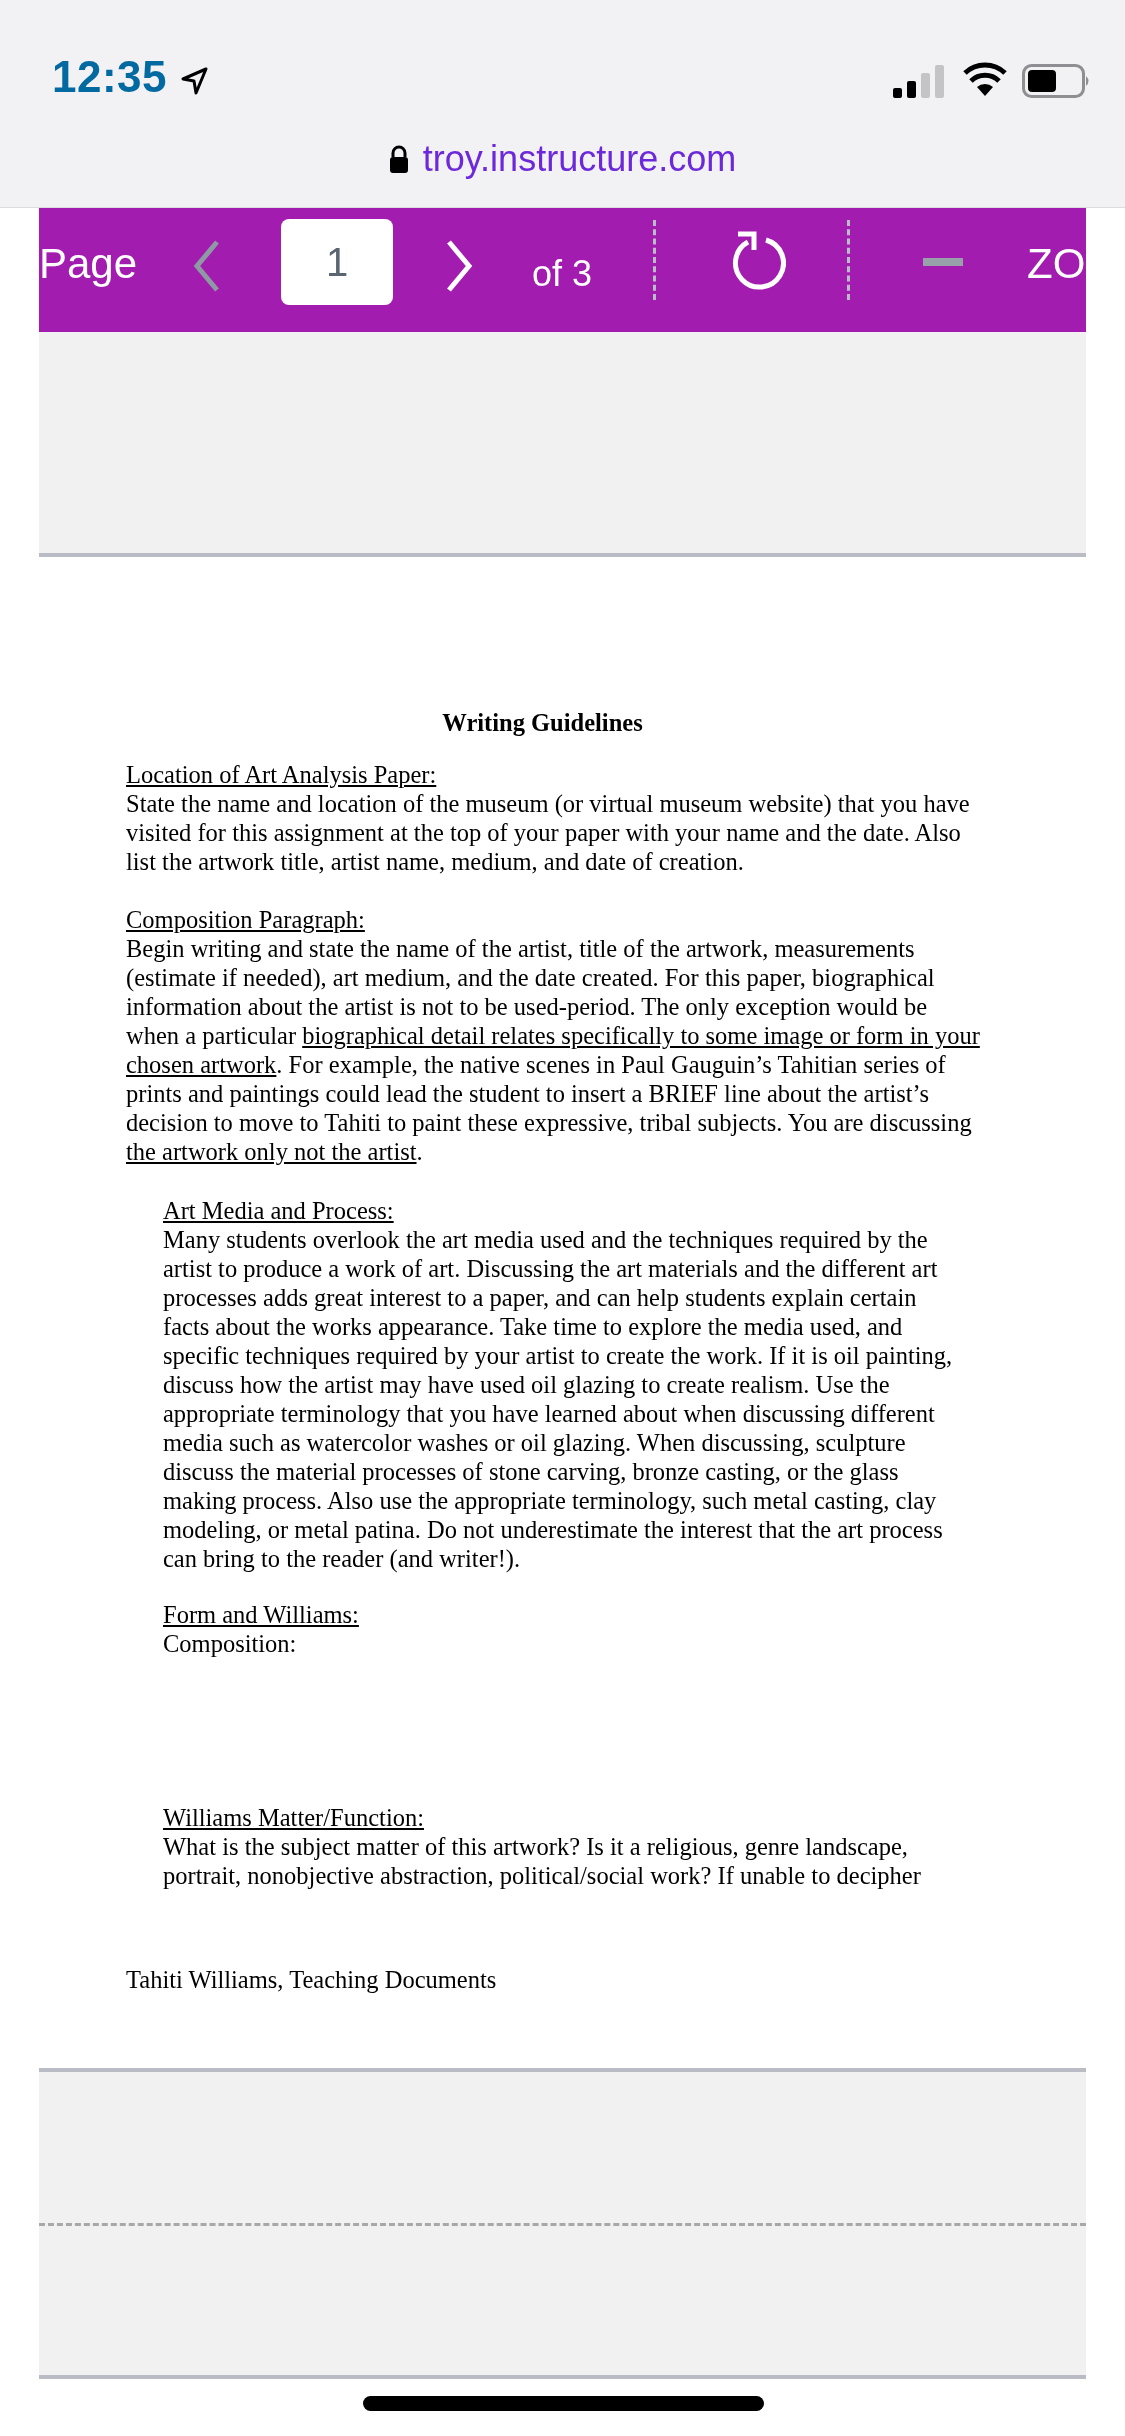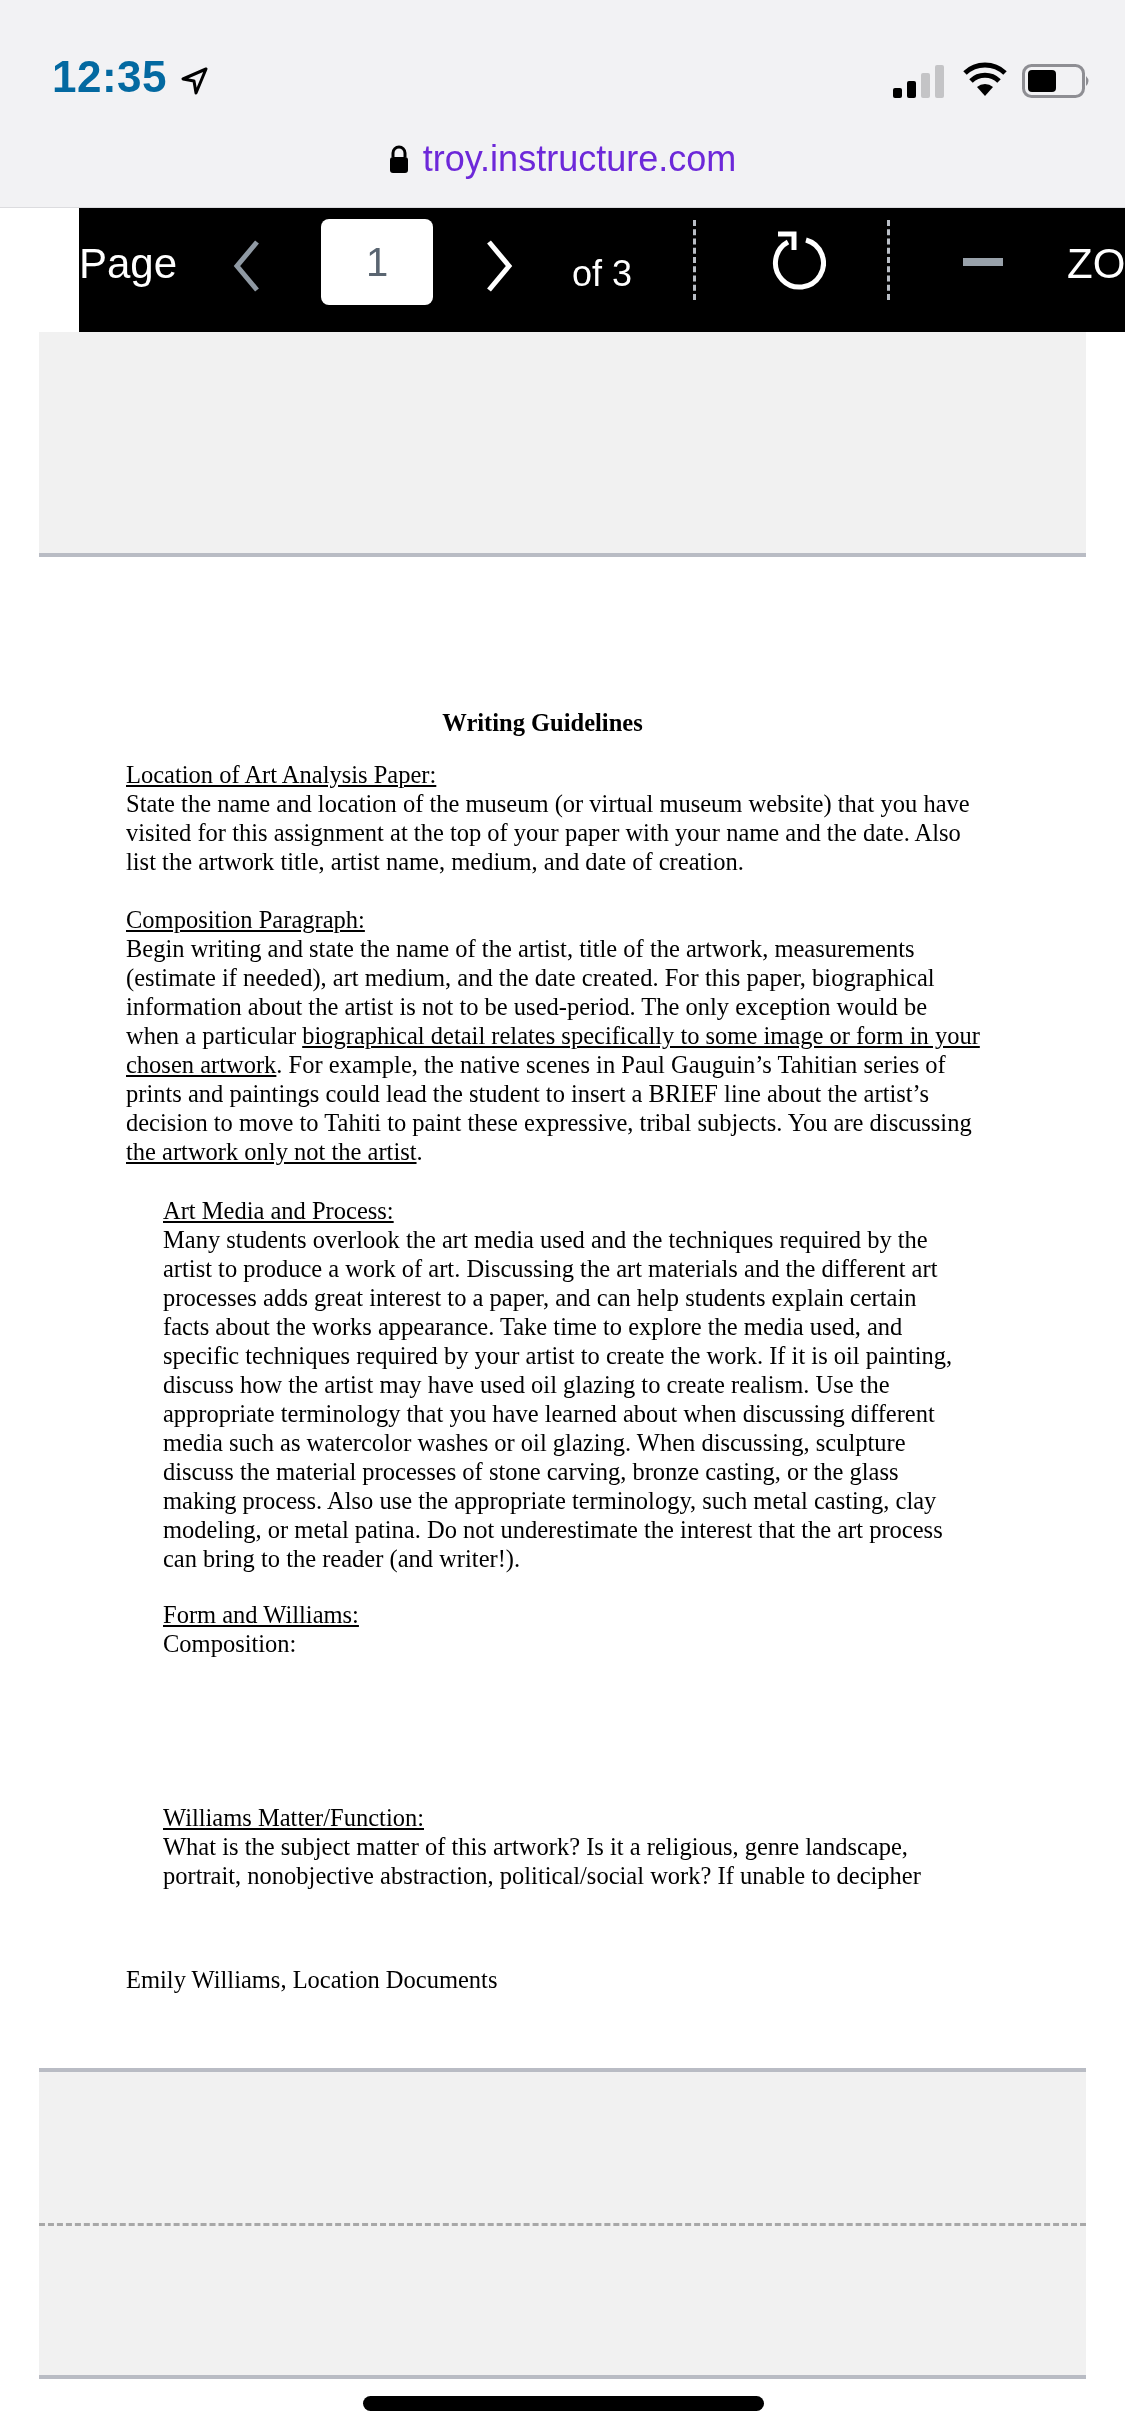--- a/index.html
+++ b/index.html
@@ -24,21 +24,21 @@
   .battery { position:absolute; left:1022px; top:64px; width:70px; height:34px; }
   .url {
     position:absolute; left:0; top:136px; width:1125px; text-align:center;
     font-size:36px; color:#6d28d9; line-height:46px;
   }
   .url .lock { display:inline-block; width:20px; height:30px; vertical-align:-3px; margin-right:14px; }
 
   
   .toolbar {
     position:absolute; left:39px; top:208px; width:1047px; height:124px;
-    background:#000000; overflow:hidden;margin-left:40px;
+    background:#a21caf; overflow:hidden;
   }
   .tb-page-label { position:absolute; left:0; top:26px; font-size:42px; color:#fff; line-height:60px; }
   .tb-prev { position:absolute; left:150px; top:30px; width:34px; height:56px; cursor:pointer; }
   .tb-page-input {
     position:absolute; left:242px; top:11px; width:108px; height:84px;
     background:#fff; border-radius:8px; border:none;
     text-align:center; font-size:40px; color:#5a6571; line-height:84px;
     font-family:"Liberation Sans", sans-serif;
   }
   .tb-next { position:absolute; left:404px; top:30px; width:34px; height:56px; cursor:pointer; }
@@ -158,20 +158,20 @@
   <div class="section" style="left:163px; top:1600px; width:800px;">
     <span class="heading">Form and Williams:</span>
     <span style="display:block;">Composition:</span>
   </div>
 
   <div class="section" style="left:163px; top:1803px; width:800px;">
     <span class="heading">Williams Matter/Function:</span>
     <p>What is the subject matter of this artwork?  Is it a religious, genre landscape, portrait, nonobjective abstraction, political/social work?  If unable to decipher</p>
   </div>
 
-  <div class="footer-text">Emily Williams, Location Documents</div>
+  <div class="footer-text">Tahiti Williams, Teaching Documents</div>
 </div>
 
 <div class="gray-bottom">
   <div class="page-break-dash"></div>
 </div>
 
 <div class="home-indicator"></div>
 
 </body></html>

